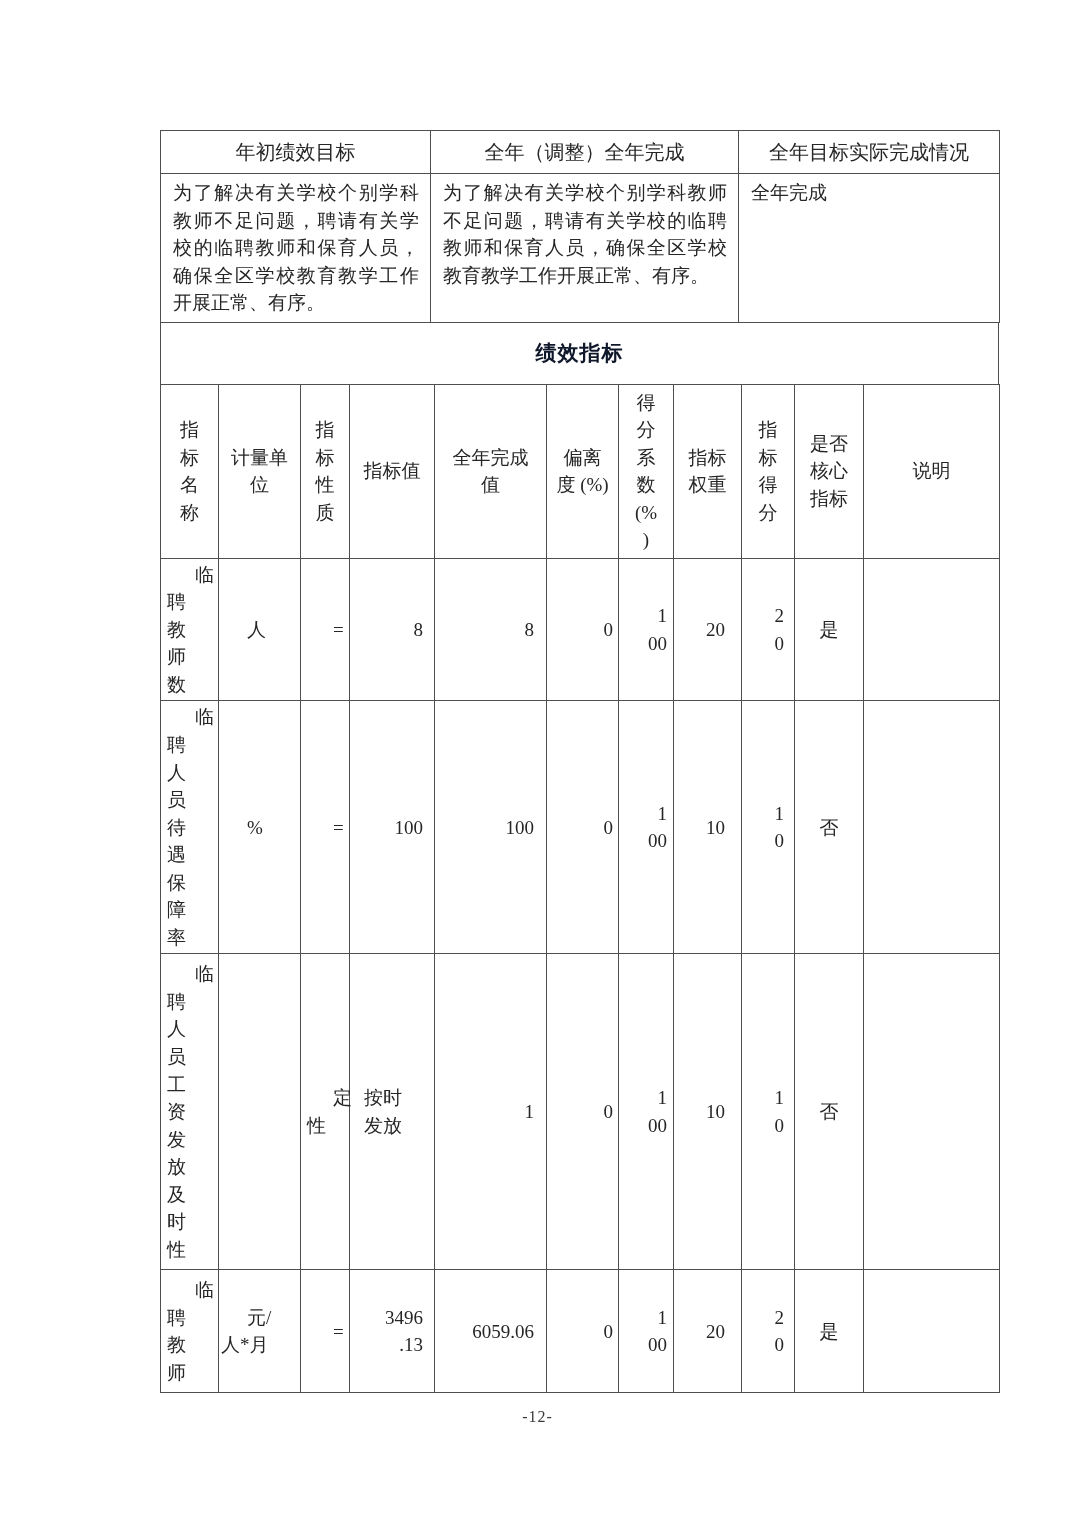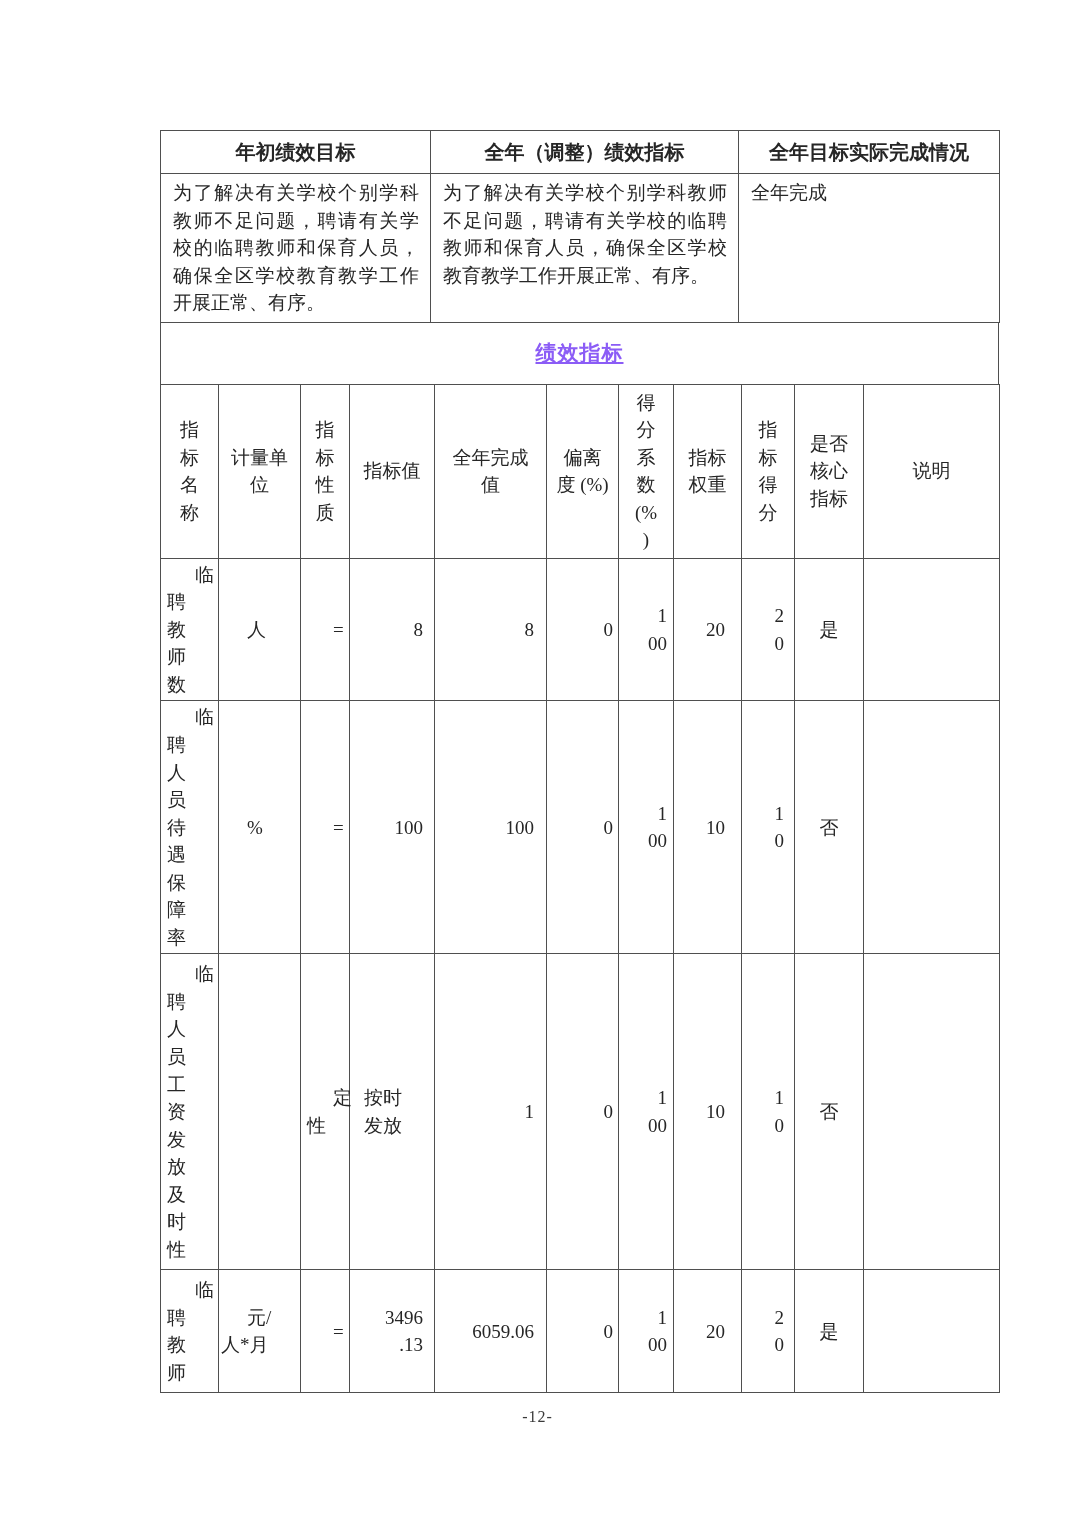--- a/index.html
+++ b/index.html
@@ -6,21 +6,21 @@
   .page{
     position:relative;width:1075px;height:1520px;background:#ffffff;overflow:hidden;
     font-family:"Liberation Serif","DejaVu Serif",serif;color:#262626;
   }
   .doc{position:absolute;left:160px;top:130px;width:839px;}
   table{border-collapse:collapse;table-layout:fixed;width:839px;}
   td,th{border:1px solid #4f4f4f;box-sizing:border-box;overflow:visible;}
 
   
   .goals th{
-    height:43px;font-weight:bold;font-size:20px;text-align:center;
+    height:43px;font-weight:normal;font-size:20px;text-align:center;
     vertical-align:middle;padding:2px;
   }
   .goals td{
     height:143px;vertical-align:top;text-align:justify;
     font-size:19px;line-height:1.45;padding:5px 11px 5px 12px;margin-left:44px;
   }
   .goals td.plain{text-align:left;}
 
   
   .band{
@@ -72,32 +72,32 @@
 
     <table class="goals">
       <colgroup>
         <col style="width:270px">
           <col style="width:308px">
           <col style="width:261px">
       </colgroup>
       <tbody>
           <tr>
         <th>年初绩效目标</th>
-        <th>全年（调整）绩效指标</th>
+        <th>全年（调整）全年完成</th>
         <th>全年目标实际完成情况</th>
       </tr>
       <tr>
         <td>为了解决有关学校个别学科教师不足问题，聘请有关学校的临聘教师和保育人员，确保全区学校教育教学工作开展正常、有序。</td>
         <td>为了解决有关学校个别学科教师不足问题，聘请有关学校的临聘教师和保育人员，确保全区学校教育教学工作开展正常、有序。</td>
         <td class="plain">全年完成</td>
       </tr>
     </tbody>
       </table>
 
-    <div class="band" style="color: #8b5cf6; text-decoration: underline;">绩效指标</div>
+    <div class="band" style="color: #0f172a;">绩效指标</div>
 
     <table class="ind">
       <colgroup>
         <col style="width:58px">
           <col style="width:82px">
           <col style="width:49px">
         <col style="width:85px">
           <col style="width:112px">
           <col style="width:72px">
         <col style="width:55px">

